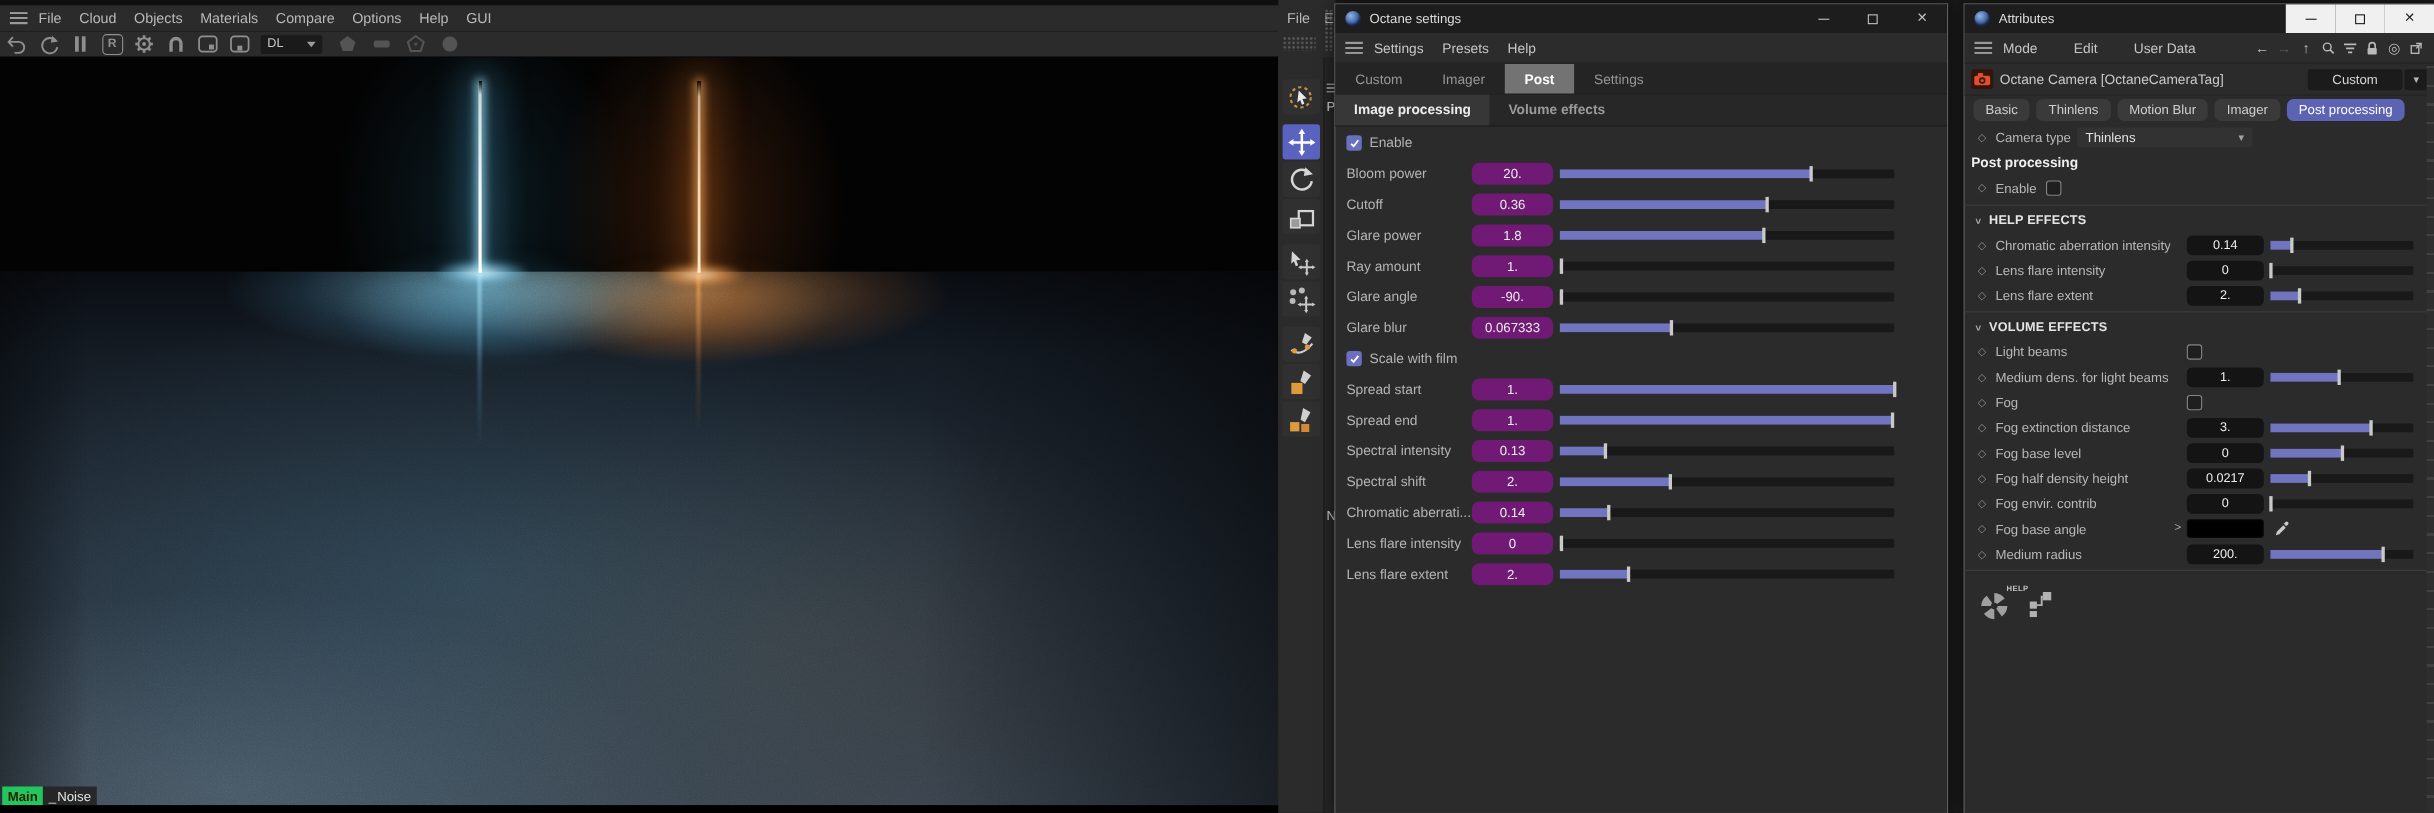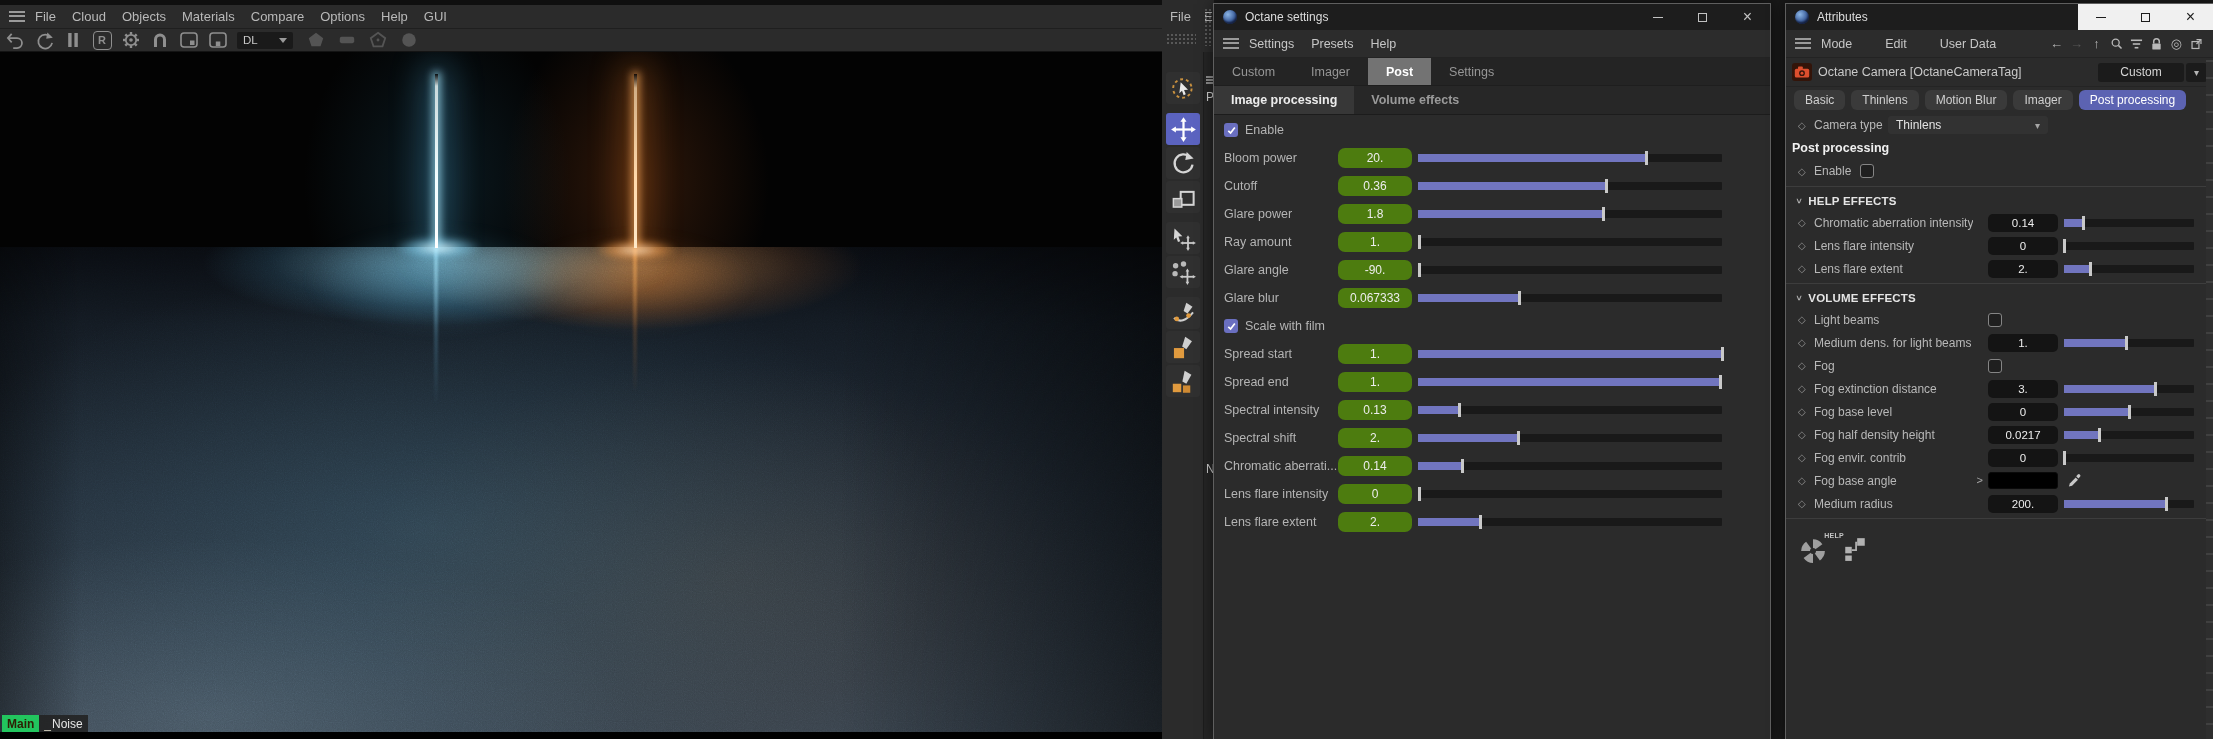--- a/index.html
+++ b/index.html
@@ -96,21 +96,21 @@
   #oct-tabs{height:27px;background:#242424;display:flex;align-items:stretch;border-bottom:1px solid #1e1e1e;}
   .otab{display:flex;align-items:center;padding:0 18px;font-size:12.5px;color:#969696;}
   .otab.active{background:#737373;color:#fff;font-weight:bold;}
   #oct-subtabs{height:28px;background:#272727;display:flex;align-items:stretch;border-bottom:1px solid #1c1c1c;}
   .ostab{display:flex;align-items:center;padding:0 17px;font-size:12.5px;color:#9a9a9a;font-weight:bold;}
   .ostab.active{background:#373737;color:#ececec;}
   #oct-rows{position:absolute;left:0;top:112px;width:100%;}
   .orow{height:28px;display:flex;align-items:center;padding-left:10px;}
   .olabel{width:114px;flex:none;color:#b4b4b4;font-size:12.5px;white-space:nowrap;overflow:hidden;}
   .olabel.cl{width:auto;margin-left:7px;}
-  .valbox{width:74px;height:20px;flex:none;background:#4d7c0f;border-radius:7px;color:#ededed;font-size:12px;display:flex;align-items:center;justify-content:center;}
+  .valbox{width:74px;height:20px;flex:none;background:#701a75;border-radius:7px;color:#ededed;font-size:12px;display:flex;align-items:center;justify-content:center;}
   .slider{position:relative;height:8px;background:#191919;border-radius:1px;}
   .oslider{flex:1;margin-left:6px;margin-right:48px;}
   .sfill{position:absolute;left:0;top:0;bottom:0;background:#7175bf;}
   .shandle{position:absolute;top:-3px;width:3px;height:14px;background:#c9c9c9;}
   .cb{width:14px;height:14px;border-radius:3px;flex:none;display:inline-flex;align-items:center;justify-content:center;box-sizing:border-box;}
   .cb.on{background:#6a6fc0;}
   .cb.off{background:#1f1f1f;border:1.4px solid #858585;}
 
   
   #attributes-window{left:1786px;top:4px;width:427px;height:735px;}

